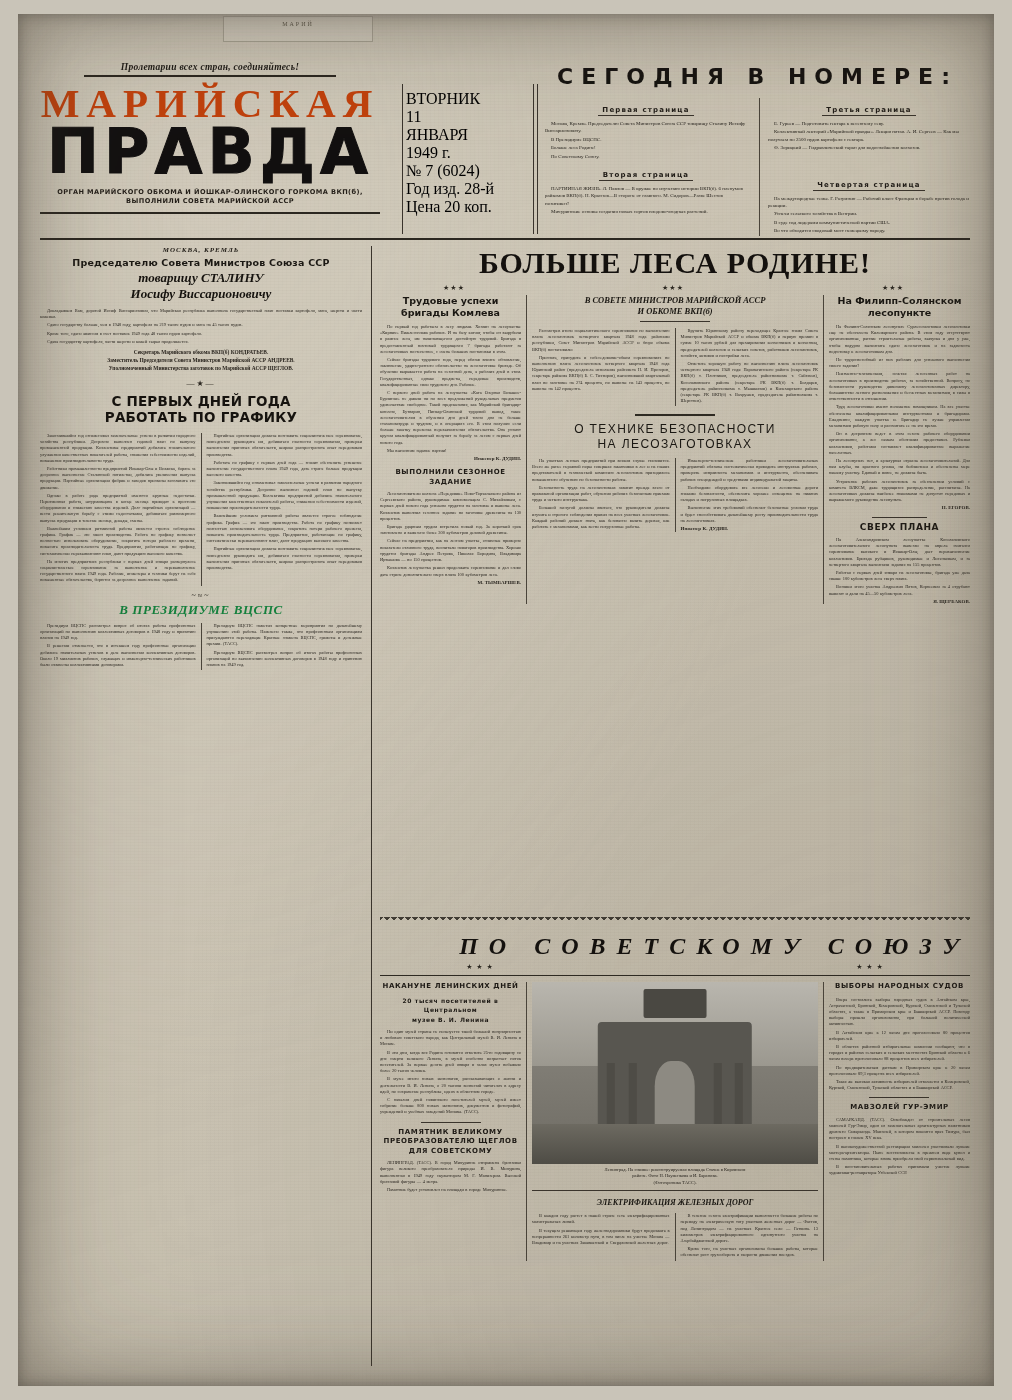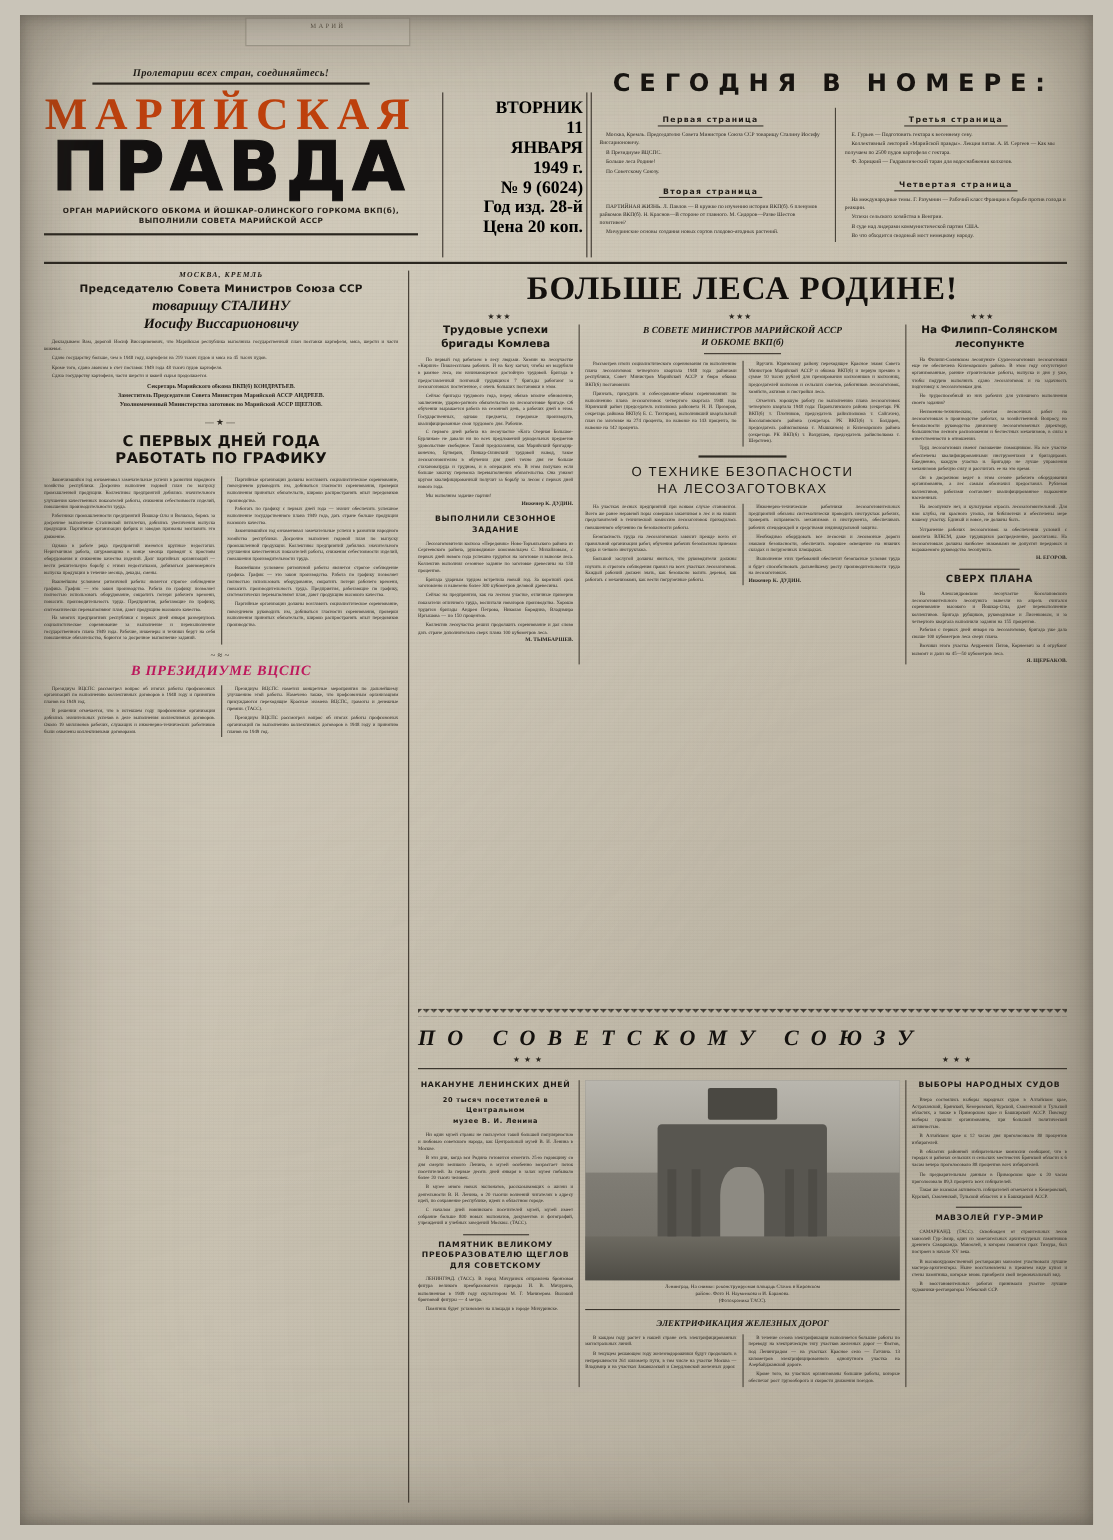--- a/index.html
+++ b/index.html
@@ -75,39 +75,39 @@
     color:#1b1813;font-family:"DejaVu Sans",sans-serif;}
   .h-ital{font-size:8.5px;font-weight:bold;font-style:italic;text-align:center;
     line-height:11px;color:#1b1813;}
   .h-blk{font-size:11px;font-weight:bold;text-align:center;line-height:13.5px;
     color:#16130f;font-family:"DejaVu Sans",sans-serif;letter-spacing:.2px;}
   .h-thin{font-size:12px;text-align:center;line-height:15px;color:#1b1813;
     letter-spacing:1.4px;font-family:"Liberation Sans",sans-serif;}
   .h-small{font-size:7px;font-weight:bold;text-align:center;line-height:9.5px;
     color:#1f1b16;letter-spacing:.6px;font-family:"DejaVu Sans",sans-serif;}
   .h-ital-big{font-size:13px;font-style:italic;font-weight:bold;text-align:center;
-    letter-spacing:.6px;color:#be185d;}
+    letter-spacing:.6px;color:#15803d;}
   .sign{font-size:5px;font-weight:bold;text-align:right;color:#29251f;}
 
   
   .addr1{font-size:7px;font-style:italic;font-weight:bold;text-align:center;letter-spacing:1px;color:#221e18;}
   .addr2{font-size:9.5px;font-weight:bold;text-align:center;color:#1b1813;
     font-family:"DejaVu Sans",sans-serif;letter-spacing:.2px;}
   .addr3{font-size:13px;font-weight:bold;font-style:italic;text-align:center;color:#16130f;line-height:16px;}
   .sig-line{font-size:5.4px;font-weight:bold;text-align:center;line-height:8px;color:#241f19;}
 
   .dingbat{text-align:center;font-size:8px;color:#2b2720;letter-spacing:2px;}
 
   
   .zig{height:7px;width:100%;
     background-image:
       linear-gradient(135deg, #2b2720 25%, transparent 25%),
       linear-gradient(225deg, #2b2720 25%, transparent 25%);
     background-size:7px 7px;background-repeat:repeat-x;opacity:.85;}
-  .banner{font-size:20px;font-weight:bold;font-style:italic;text-align:left;
+  .banner{font-size:24px;font-weight:bold;font-style:italic;text-align:right;
     letter-spacing:11px;color:#14110e;font-family:"Liberation Serif",serif;}
 
   
   .photo{background:#8d8madd;position:relative;overflow:hidden;
     background:linear-gradient(#8f8c84,#6e6b63);}
   .photo .sky{position:absolute;left:0;top:0;right:0;height:46%;
     background:linear-gradient(#b9b6ae,#9b988f);}
   .photo .ground{position:absolute;left:0;bottom:0;right:0;height:22%;
     background:linear-gradient(#6d6a61,#4e4c45);}
   .photo .arch{position:absolute;left:50%;transform:translateX(-50%);bottom:22%;
@@ -138,26 +138,26 @@
       <div class="organ">ОРГАН МАРИЙСКОГО ОБКОМА И ЙОШКАР-ОЛИНСКОГО ГОРКОМА ВКП(б),</div>
       <div class="organ">ВЫПОЛНИЛИ СОВЕТА МАРИЙСКОЙ АССР</div>
       <div style="height:2px;"></div>
       <div style="height:2.5px;background:#2b2720;margin:4px 0 0 0;"></div>
     </div>
 
     <div class="vbar" style="left:362px;top:60px;height:150px;"></div>
     <div class="vbar" style="left:493px;top:60px;height:150px;"></div>
     <div class="vbar" style="left:497px;top:60px;height:150px;"></div>
 
-    <div style="position:absolute;left:366px;top:66px;width:124px;text-align:right;font-weight:bold;">
+    <div style="position:absolute;left:366px;top:66px;width:124px;text-align:left;">
       <div class="dow">ВТОРНИК</div>
       <div class="day">11</div>
       <div class="mon">ЯНВАРЯ</div>
       <div class="yr">1949 г.</div>
-      <div class="iss">№ 9 (6024)</div>
+      <div class="iss">№ 7 (6024)</div>
       <div class="small">Год изд. 28-й</div>
       <div class="price">Цена 20 коп.</div>
     </div>
 
     <div style="position:absolute;left:505px;top:40px;width:425px;">
       <div class="today-ttl">СЕГОДНЯ В НОМЕРЕ:</div>
       <div style="display:flex;margin-top:9px;">
         <div style="width:205px;padding-right:6px;">
           <div style="text-align:center;"><span class="sub-ul">Первая страница</span></div>
           <div class="toc" style="margin-top:4px;">
@@ -173,21 +173,21 @@
           </div>
         </div>
         <div style="width:1px;background:#4a443a;margin:0 6px;"></div>
         <div style="width:205px;padding-left:2px;">
           <div style="text-align:center;"><span class="sub-ul">Третья страница</span></div>
           <div class="toc" style="margin-top:4px;">
             <p>Е. Гурьев — Подготовить гектара к весеннему севу.</p>
             <p>Коллективный лекторий «Марийской правды». Лекция пятая. А. И. Сергеев — Как мы получаем по 2500 пудов картофеля с гектара.</p>
             <p>Ф. Зорицкий — Гидравлический таран для водоснабжения колхозов.</p>
           </div>
-          <div style="text-align:center;margin-top:5px;"><span class="sub-ul">Четвертая страница</span></div>
+          <div style="text-align:center;margin-top:21px;"><span class="sub-ul">Четвертая страница</span></div>
           <div class="toc" style="margin-top:4px;">
             <p>На международные темы. Г. Разумнин — Рабочий класс Франции в борьбе против голода и реакции.</p>
             <p>Успехи сельского хозяйства в Венгрии.</p>
             <p>В суде над лидерами коммунистической партии США.</p>
             <p>Во что обходится сводовый мост немецкому народу.</p>
           </div>
         </div>
       </div>
     </div>
 

